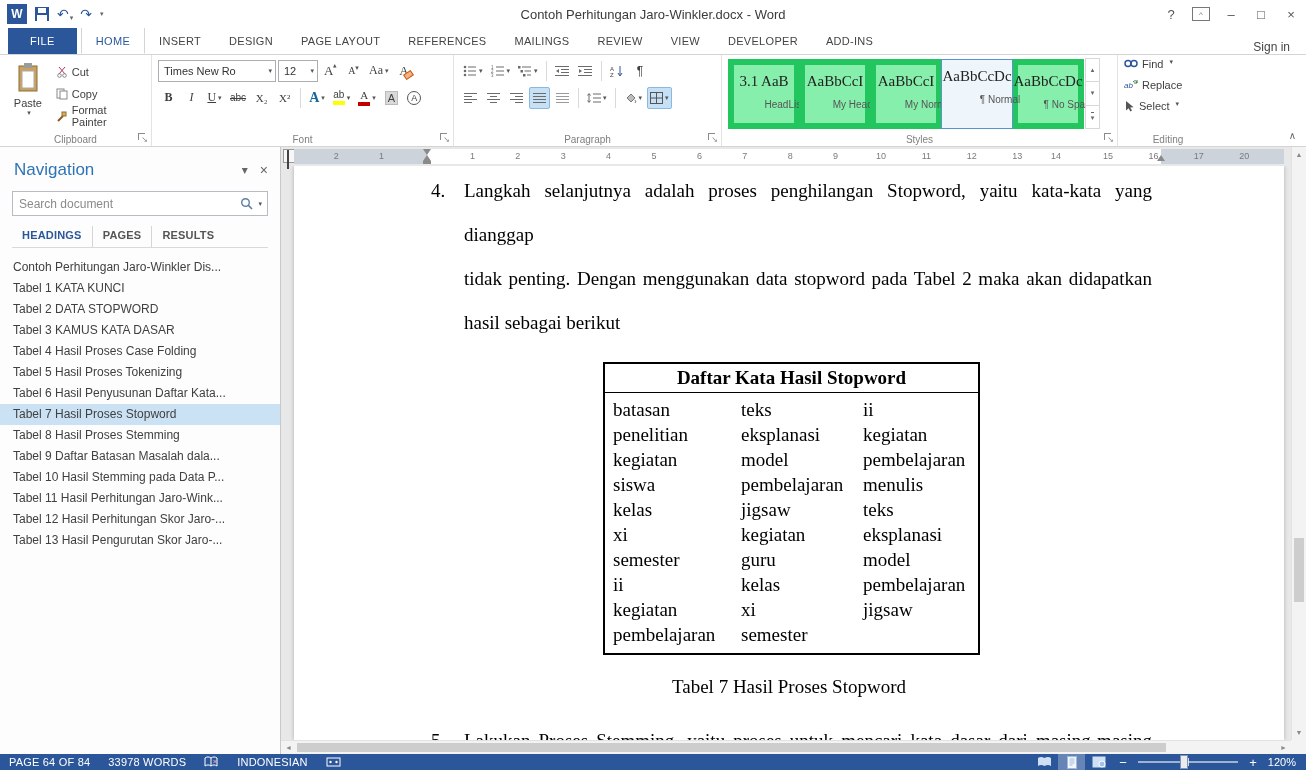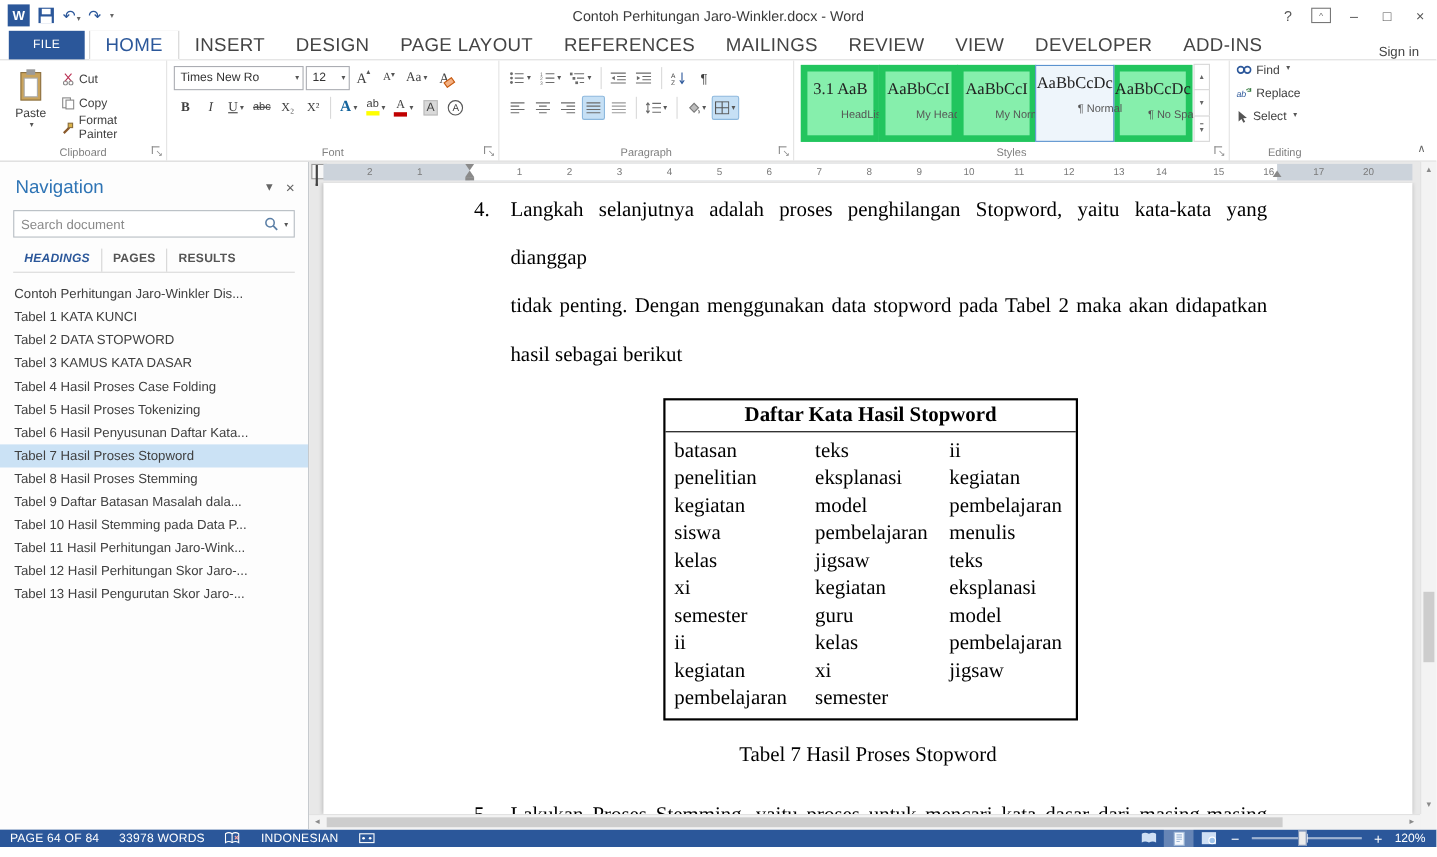--- a/index.html
+++ b/index.html
@@ -14,21 +14,21 @@
   .qat-btn { color:#2b579a; font-size:14px; display:flex; align-items:flex-end; line-height:1; }
   .mini-caret { font-size:7px; color:#666; margin-left:1px; }
   .tb-title { position:absolute; left:0; right:0; top:0; height:28px; display:flex; align-items:center; justify-content:center; font-size:13px; color:#3b3b3b; pointer-events:none; }
   .tb-controls { margin-left:auto; display:flex; align-items:center; z-index:2; }
   .tb-ctrl { width:30px; height:24px; display:flex; align-items:center; justify-content:center; color:#555; font-size:13px; }
   .ribbon-opts { width:18px; height:14px; border:1px solid #777; display:flex; align-items:center; justify-content:center; font-size:8px; color:#777; }
 
   
   .tabrow { height:27px; display:flex; align-items:flex-end; background:#fff; border-bottom:1px solid #d4d4d4; padding-left:8px; }
   .file-tab { background:#2b579a; color:#fff; font-size:11px; letter-spacing:.4px; padding:0 22px; height:27px; display:flex; align-items:center; margin-right:4px; }
-  .rtab { font-size:17px; color:#444; letter-spacing:.3px; padding:0 14px; height:27px; display:flex; align-items:center; }
+  .rtab { font-size:11px; color:#444; letter-spacing:.3px; padding:0 14px; height:27px; display:flex; align-items:center; }
   .rtab.active { color:#2b579a; background:#fff; border:1px solid #d4d4d4; border-bottom:1px solid #fff; margin-bottom:-1px; }
   .signin { margin-left:auto; font-size:12px; color:#444; padding-right:16px; }
 
   
   .ribbon { height:92px; background:#fff; border-bottom:1px solid #d4d4d4; display:flex; position:relative; }
   .rgroup { position:relative; border-right:1px solid #e3e3e3; padding:3px 5px 16px 6px; flex:none; }
   .rgroup-label { position:absolute; bottom:1px; left:0; right:0; text-align:center; font-size:10px; color:#7f7f7f; }
   .launcher { position:absolute; right:3px; bottom:3px; width:10px; height:10px; }
   .launcher::before { content:""; position:absolute; left:0; top:0; width:6px; height:6px; border-left:1px solid #8a8a8a; border-top:1px solid #8a8a8a; }
   .launcher-arrow { position:absolute; right:0; bottom:-1px; font-size:8px; color:#8a8a8a; line-height:1; }
@@ -82,21 +82,21 @@
   .navpane { width:281px; background:#fdfdfd; border-right:1px solid #c6cace; display:flex; flex-direction:column; }
   .nav-head { display:flex; align-items:center; padding:13px 12px 4px 14px; }
   .nav-title { font-size:17px; color:#2e74b5; flex:1; }
   .nav-head-ic { color:#666; font-size:12px; margin-left:12px; }
   .nav-search { margin:7px 12px 2px; height:25px; border:1px solid #b6bcc2; background:#fff; display:flex; align-items:center; }
   .nav-search input { flex:1; border:none; outline:none; font-size:12px; color:#444; padding:0 6px; font-family:"Liberation Sans",sans-serif; background:transparent; }
   .nav-search input::placeholder { color:#8a8a8a; }
   .search-split { display:flex; align-items:center; gap:3px; padding:0 5px; height:100%; }
   .nav-tabs { display:flex; margin:8px 12px 0; border-bottom:1px solid #d9d9d9; }
   .nav-tab { font-size:11px; font-weight:bold; color:#555; padding:3px 10px 6px; letter-spacing:.2px; }
-  .nav-tab.active { color:#2b579a;font-style:italic; }
+  .nav-tab.active { color:#2b579a; }
   .nav-tab + .nav-tab { border-left:1px solid #d5d5d5; }
   .nav-list { margin-top:9px; overflow:hidden; }
   .nav-item { height:21px; line-height:21px; font-size:12px; color:#404040; padding-left:13px; white-space:nowrap; overflow:hidden; }
   .nav-item.selected { background:#cbe2f5; }
 
   
   .docarea { flex:1; position:relative; background:#e8e8e8; }
   .ruler-zone { height:19px; position:relative; }
   .tabsel { position:absolute; left:2px; top:2px; width:14px; height:14px; background:#f7f7f7; border:1px solid #9a9a9a; }
   .tabsel-l { width:6px; height:6px; border-left:2px solid #444; border-bottom:2px solid #444; margin:2px 0 0 3px; }

